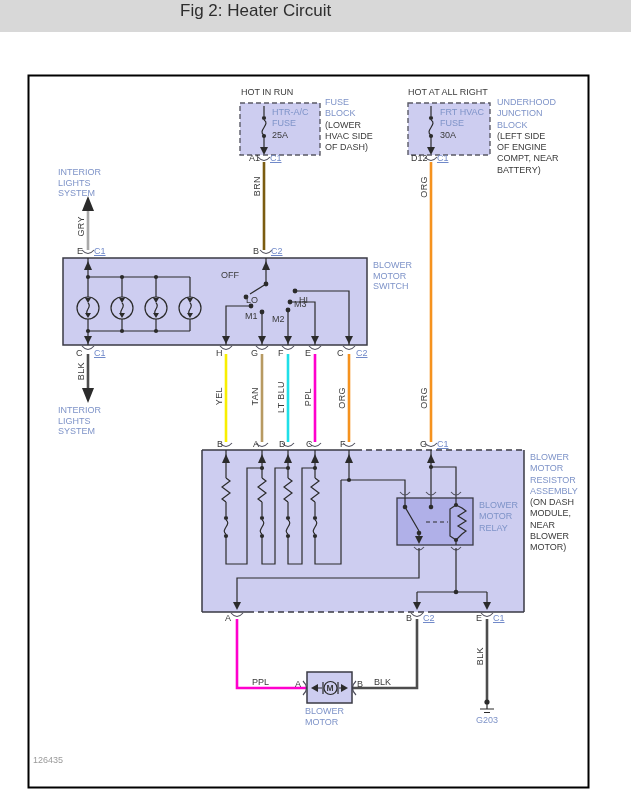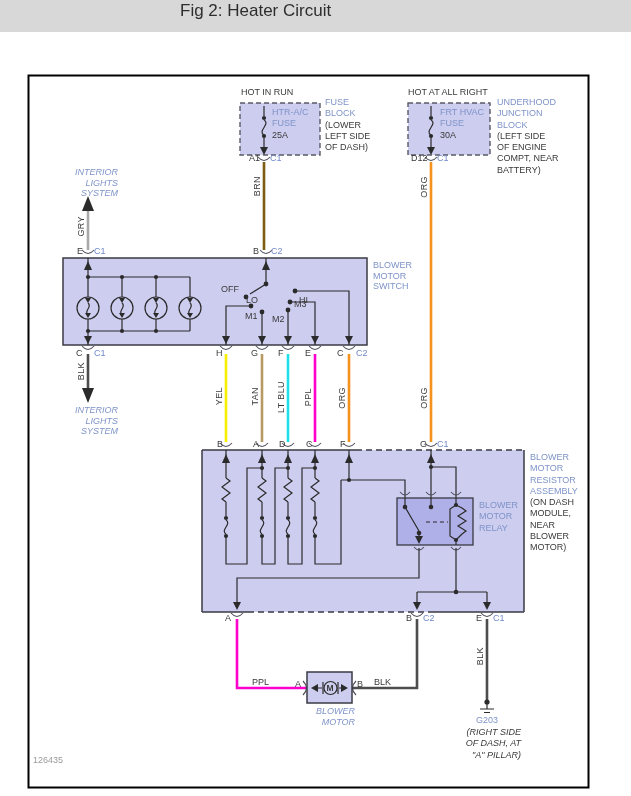--- a/index.html
+++ b/index.html
@@ -5,23 +5,23 @@
   html,body{margin:0;padding:0;background:#fff;}
   #stage{position:relative;width:631px;height:796px;background:#fff;overflow:hidden;
          font-family:"Liberation Sans",sans-serif;}
   #titlebar{position:absolute;left:0;top:0;width:631px;height:32px;background:var(--c-titlebar);}
   #title{position:absolute;left:180px;top:6px;font-size:17px;color:#2e2e2e;}
   svg{position:absolute;left:0;top:0;}
   .lbl{position:absolute;font-size:9px;line-height:10px;color:var(--c-ink);white-space:nowrap;}
   .vlbl{position:absolute;writing-mode:vertical-rl;transform:rotate(180deg);
         font-size:9px;color:var(--c-ink);white-space:nowrap;letter-spacing:.4px;}
   .blue{color:var(--c-label_blue);}
-  .link{color:var(--c-link_blue);}
+  .link{color:var(--c-link_blue);text-decoration:underline;}
   .blk-line{display:block;}
-  .ctr{text-align:right;font-style:italic;}
+  .ctr{text-align:left;}
   .lh11 .blk-line{line-height:11.3px;}
   .lh10 .blk-line{line-height:10.6px;}
   .gray{color:#9a9a9a;}
   
   .ln{stroke:var(--c-line);stroke-width:1.2;fill:none;}
   .dsh{stroke:var(--c-line);stroke-width:1.2;fill:none;stroke-dasharray:4 3;}
   .boxdash{fill:var(--c-box_fill);stroke:#5a5a66;stroke-width:1.4;stroke-dasharray:5 3;}
   .boxsolid{fill:var(--c-box_fill);stroke:#3a3a44;stroke-width:1.5;}
   .boxfill{fill:var(--c-box_fill);}
   .relaybox{fill:var(--c-relay_fill);stroke:#3a3a44;stroke-width:1.3;}
@@ -217,21 +217,21 @@
   </svg>
 
   <div class="lbl" style="left:241px;top:87px">HOT IN RUN</div>
   <div class="lbl blue" style="left:272px;top:107px">HTR-A/C</div>
   <div class="lbl blue" style="left:272px;top:118px">FUSE</div>
   <div class="lbl" style="left:272px;top:130px">25A</div>
   <div class="lbl lh11" style="left:325px;top:97px">
     <span class="blk-line blue">FUSE</span>
     <span class="blk-line blue">BLOCK</span>
     <span class="blk-line">(LOWER</span>
-    <span class="blk-line">LEFT SIDE</span>
+    <span class="blk-line">HVAC SIDE</span>
     <span class="blk-line">OF DASH)</span>
   </div>
   <div class="lbl" style="left:249px;top:153px">A1</div>
   <div class="lbl link" style="left:270px;top:153px">C1</div>
 
   <div class="lbl" style="left:408px;top:87px">HOT AT ALL RIGHT</div>
   <div class="lbl blue" style="left:440px;top:107px">FRT HVAC</div>
   <div class="lbl blue" style="left:440px;top:118px">FUSE</div>
   <div class="lbl" style="left:440px;top:130px">30A</div>
   <div class="lbl lh11" style="left:497px;top:97px">
@@ -258,21 +258,21 @@
   <div class="vlbl" style="left:252px;top:176px">BRN</div>
   <div class="vlbl" style="left:419px;top:176px">ORG</div>
   <div class="lbl" style="left:253px;top:246px">B</div>
   <div class="lbl link" style="left:271px;top:246px">C2</div>
 
   <div class="lbl blue lh10" style="left:373px;top:260px">
     <span class="blk-line">BLOWER</span>
     <span class="blk-line">MOTOR</span>
     <span class="blk-line">SWITCH</span>
   </div>
-  <div class="lbl" style="left:221px;top:284px">OFF</div>
+  <div class="lbl" style="left:221px;top:270px">OFF</div>
   <div class="lbl" style="left:246px;top:295px">LO</div>
   <div class="lbl" style="left:245px;top:311px">M1</div>
   <div class="lbl" style="left:272px;top:314px">M2</div>
   <div class="lbl" style="left:294px;top:299px">M3</div>
   <div class="lbl" style="left:299px;top:295px">HI</div>
 
   <div class="lbl" style="left:76px;top:348px">C</div>
   <div class="lbl link" style="left:94px;top:348px">C1</div>
   <div class="lbl" style="left:216px;top:348px">H</div>
   <div class="lbl" style="left:251px;top:348px">G</div>
@@ -332,20 +332,15 @@
   <div class="lbl" style="left:326.5px;top:683px;font-size:8.5px;font-weight:bold">M</div>
   <div class="lbl" style="left:357px;top:679px">B</div>
   <div class="lbl" style="left:374px;top:677px">BLK</div>
   <div class="lbl blue ctr lh10" style="left:305px;top:706px;width:50px">
     <span class="blk-line">BLOWER</span>
     <span class="blk-line">MOTOR</span>
   </div>
 
   <div class="vlbl" style="left:475px;top:647px">BLK</div>
   <div class="lbl blue" style="left:476px;top:715px">G203</div>
-  <div class="lbl ctr lh11" style="left:455px;top:727px;width:66px">
-    <span class="blk-line">(RIGHT SIDE</span>
-    <span class="blk-line">OF DASH, AT</span>
-    <span class="blk-line">"A" PILLAR)</span>
-  </div>
 
   <div class="lbl gray" style="left:33px;top:755px">126435</div>
 </div>
 
 </body></html>

